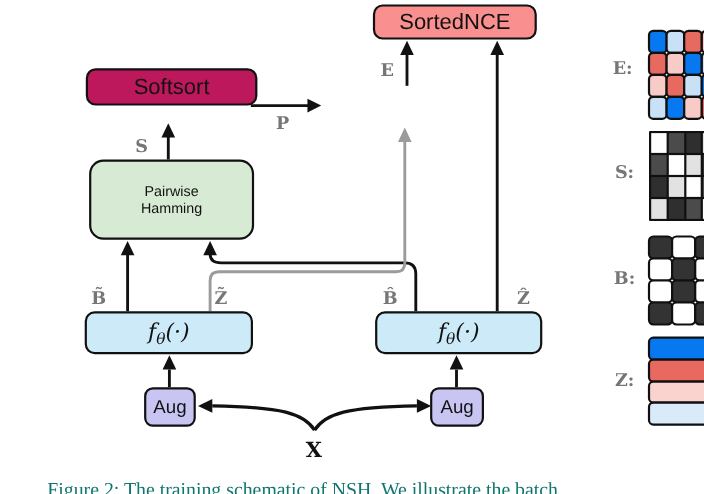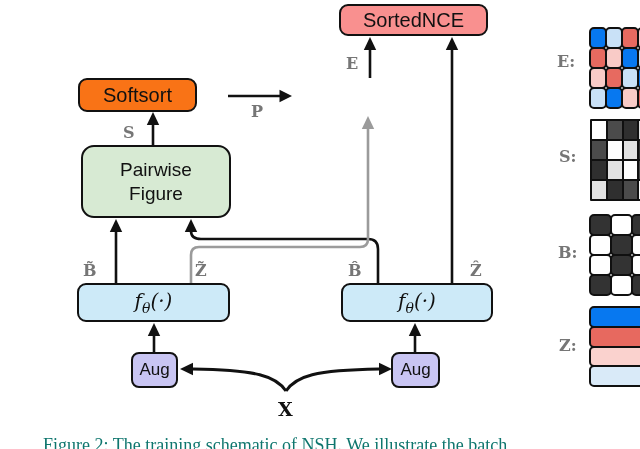--- a/index.html
+++ b/index.html
@@ -3,21 +3,21 @@
 <meta charset="utf-8">
 <style>
   html,body{margin:0;padding:0;background:#fff;}
   .canvas{position:relative;width:640px;height:449px;background:#ffffff;overflow:hidden;
           font-family:"Liberation Sans",sans-serif;margin-left:43px;}
   .layer{position:absolute;inset:0;}
   .node{position:absolute;display:flex;align-items:center;justify-content:center;
         border:2.6px solid #111;border-radius:9px;color:#111;box-sizing:border-box;
         font-family:"Liberation Sans",sans-serif;text-align:center;}
   .node.big{font-size:20px;}
-  .node.two{font-size:19px;line-height:1.22;border-radius:13px;flex-direction:column;}
+  .node.two{font-size:13px;line-height:1.22;border-radius:13px;flex-direction:column;}
   .node.small{font-size:17px;border-radius:8px;}
   .math{font-family:"DejaVu Serif",serif;font-size:20px;font-style:italic;}
   .math sub{font-size:14px;font-style:italic;}
   .mlabel{position:absolute;font-family:"DejaVu Serif",serif;font-weight:bold;
           font-size:16px;color:#767676;white-space:nowrap;}
   .mlabel.black{color:#111;font-size:19px;}
   .grid{position:absolute;display:flex;flex-direction:column;box-sizing:border-box;}
   .grid .mrow{display:flex;flex:1;}
   .grid .mcell{flex:1;box-sizing:border-box;}
   .tiles{padding:1px;}
@@ -77,26 +77,26 @@
       <polygon points="137,369 150,362.8 150,375.2" stroke="none"></polygon>
     </g>
     <g stroke="#111" stroke-width="3" fill="#111">
       <path d="M243 391 C253 376 272 370 336 369" fill="none"></path>
       <polygon points="349,369 336,362.8 336,375.2" stroke="none"></polygon>
     </g>
   </svg>
 
   <div class="node big" style="left: 296px; top: 4px; width: 149px; height: 32px; background: rgb(249, 144, 143);">SortedNCE</div>
 
-  <div class="node big" style="left: 35px; top: 78px; width: 119px; height: 34px; background: #f97316;">Softsort</div>
+  <div class="node big" style="left: 35px; top: 62px; width: 156px; height: 34px; background: #be185d;">Softsort</div>
 
 
   <div class="node two" style="left: 38px; top: 145px; width: 150px; height: 73px; background: rgb(215, 234, 211);">
     <span>Pairwise</span>
-    <span>Figure</span>
+    <span>Hamming</span>
   </div>
 
   <div class="node" style="left: 34px; top: 283px; width: 153px; height: 39px; background: rgb(205, 234, 248);">
     <span class="math"><i>f</i><sub>θ</sub><span>(·)</span></span>
   </div>
 
   <div class="node" style="left: 298px; top: 283px; width: 152px; height: 39px; background: rgb(205, 234, 248);">
     <span class="math"><i>f</i><sub>θ</sub><span>(·)</span></span>
   </div>
 

